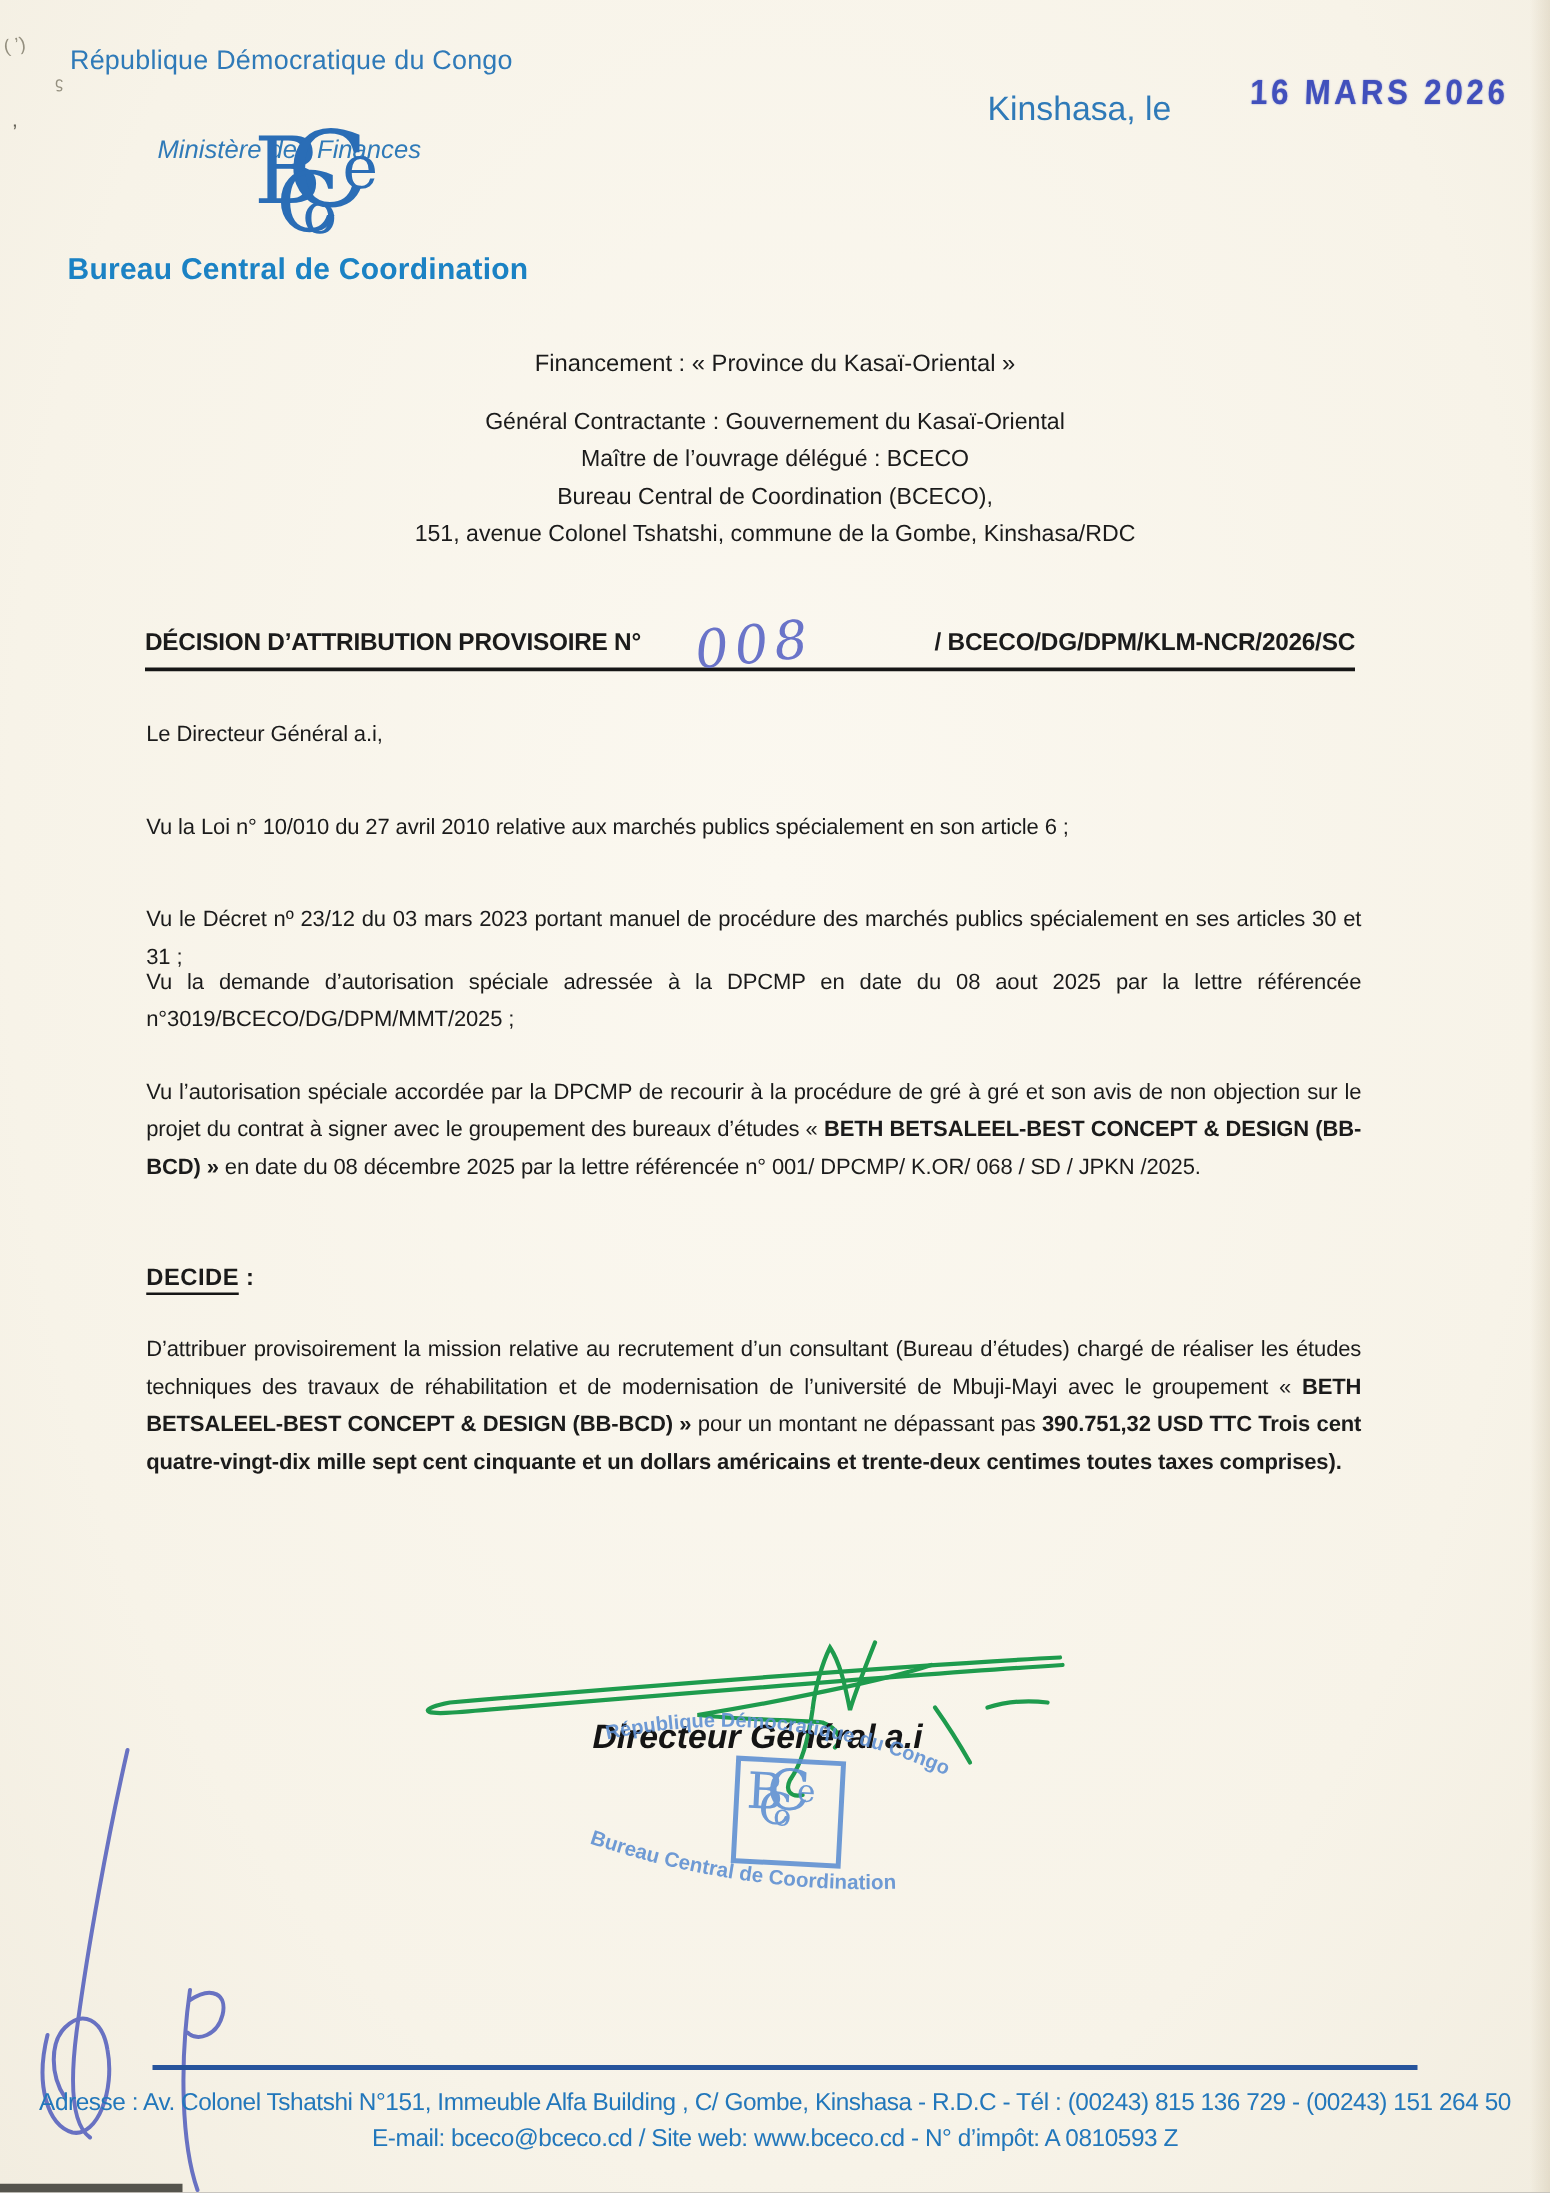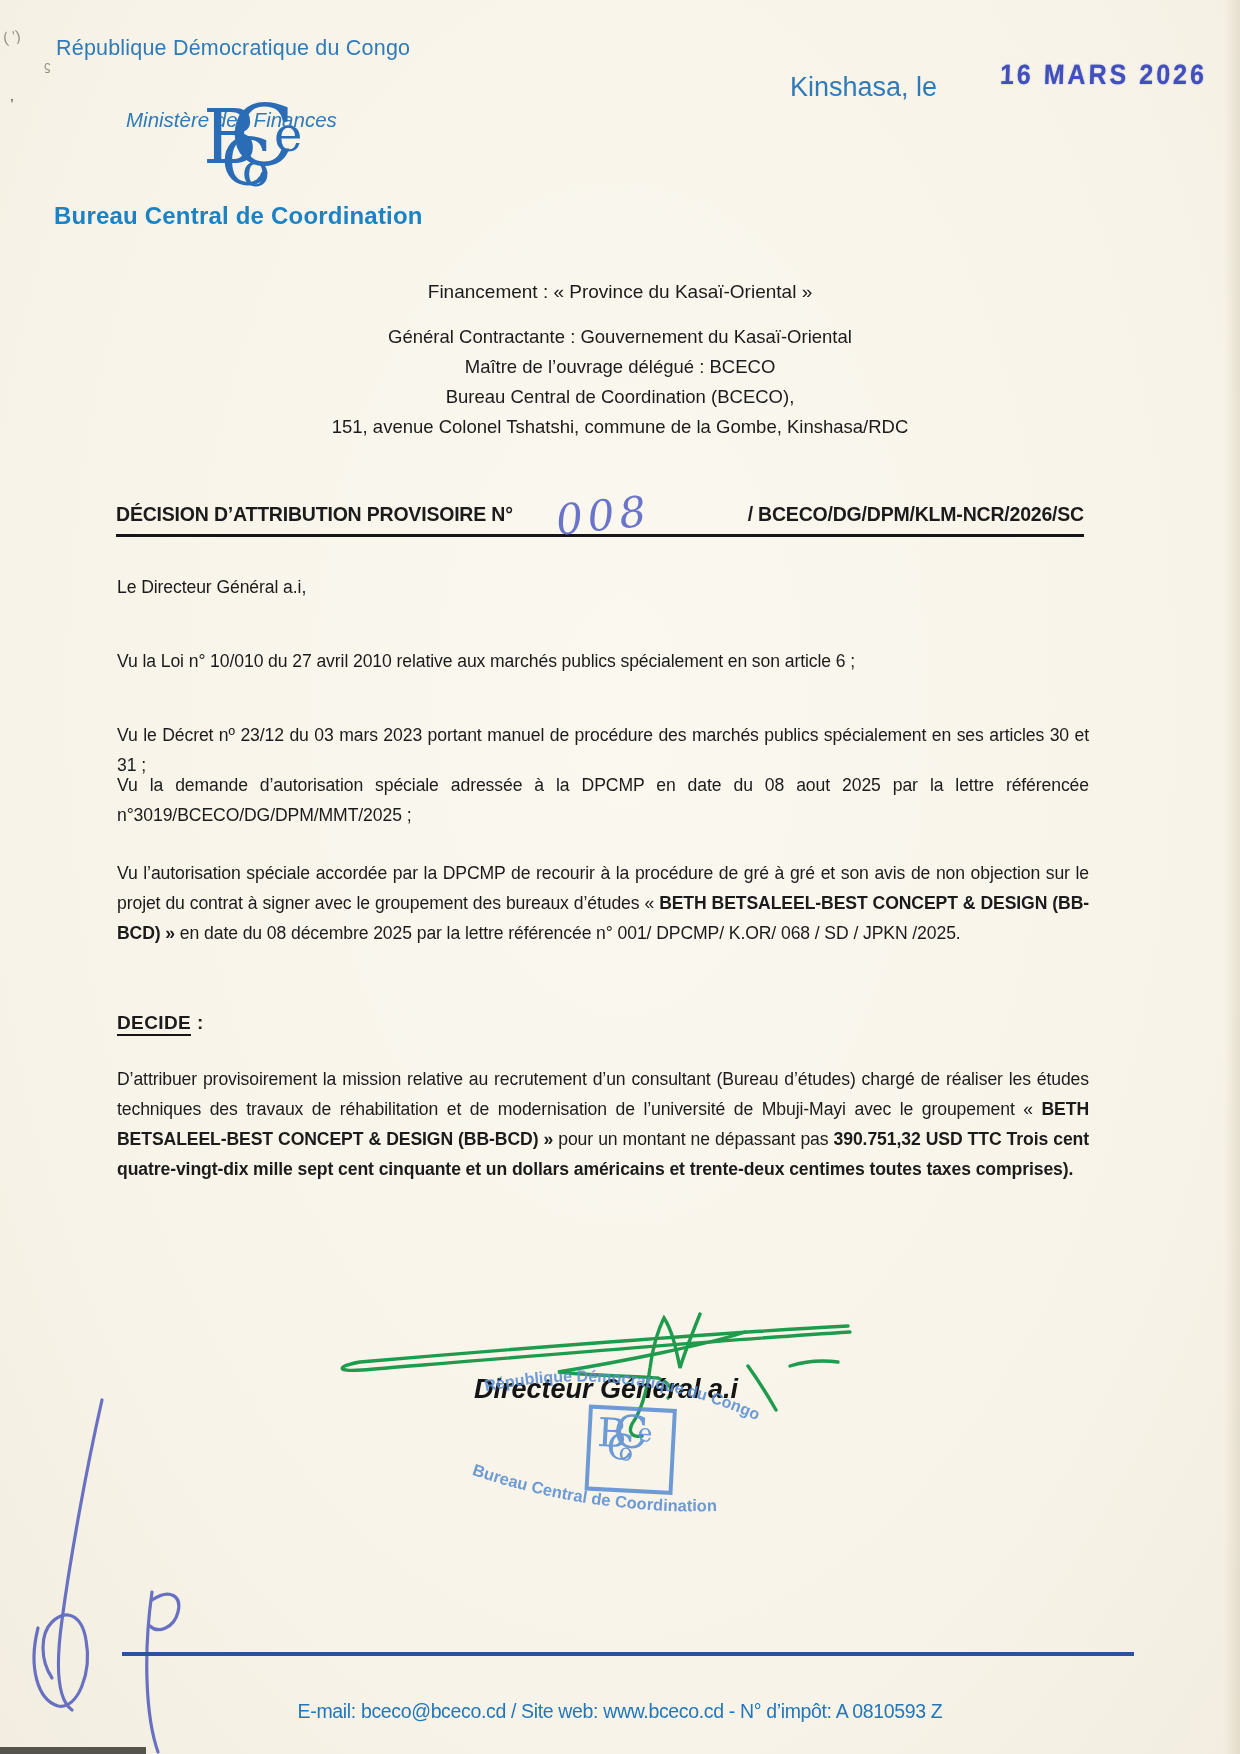--- a/index.html
+++ b/index.html
@@ -143,16 +143,17 @@
   <svg class="abs" style="left:18px;top:1388px;" width="190" height="366" viewBox="0 0 190 366">
     <g fill="none" stroke="#5560bd" stroke-width="3.2" stroke-linecap="round" opacity="0.88">
       <path d="M84,12 C68,82 52,172 44,232 C37,282 40,312 54,322"></path>
       <path d="M20,240 C10,280 20,312 40,318 C60,322 74,284 68,252 C64,227 48,220 34,234 C22,246 22,272 34,290"></path>
       <path d="M134,204 C130,232 128,262 129,292 C130,322 134,347 140,364"></path>
       <path d="M134,212 C152,200 164,208 160,224 C156,240 140,246 132,238"></path>
     </g>
   </svg>
 
   <div class="abs footer-line"></div>
+  <div class="abs footer-text footer-address">Adresse : Av. Colonel Tshatshi  N°151, Immeuble Alfa Building , C/ Gombe, Kinshasa - R.D.C - Tél : (00243) 815 136 729 - (00243) 151 264 50</div>
   <div class="abs footer-text footer-email">E-mail: bceco@bceco.cd / Site web: www.bceco.cd - N° d’impôt: A 0810593 Z</div>
 
   <div class="abs dark-bar"></div>
 </div>
 
 </body></html>

